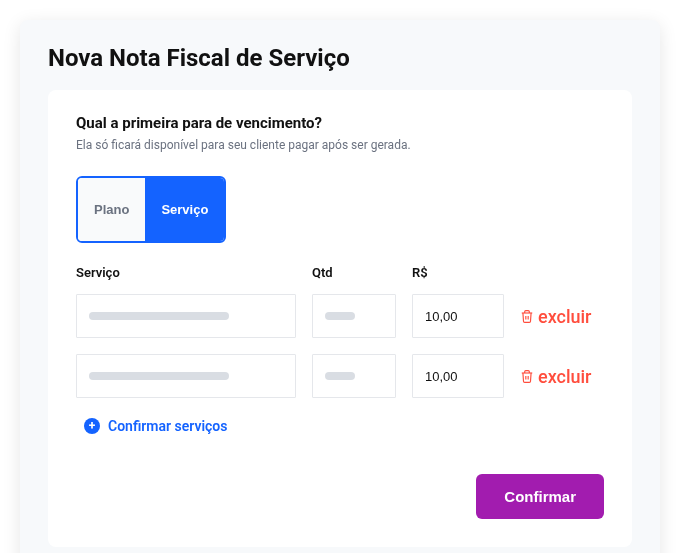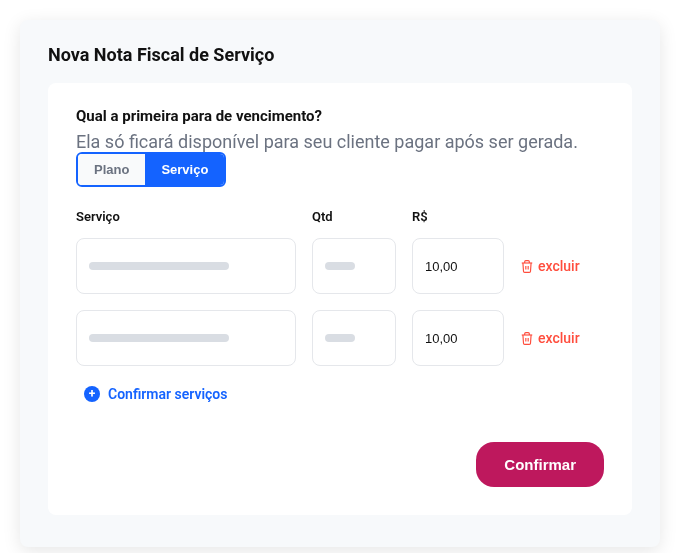--- a/index.html
+++ b/index.html
@@ -9,50 +9,50 @@
       padding: 20px;
     }
     .outer-card {
       background: #f7f9fb;
       border-radius: 8px;
       padding: 24px 28px 32px 28px;
       width: 640px;
       box-shadow: 0 4px 18px rgba(0,0,0,0.10);
     }
     .page-title {
-      font-size: 18px;
+      font-size: 24px;
       font-weight: 700;
       color: #111;
       margin-bottom: 18px;
     }
     .inner-card {
       background: #ffffff;
       border-radius: 8px;
       padding: 24px 28px 28px 28px;
     }
     .section-title {
       font-size: 15px;
       font-weight: 700;
       color: #111;
       margin-bottom: 6px;
     }
     .section-subtitle {
-      font-size: 18px;
+      font-size: 12px;
       color: #6b7280;
-      margin-bottom: 0;
+      margin-bottom: 24px;
     }
     .tabs {
       display: inline-flex;
       border: 2px solid #1463ff;
       border-radius: 6px;
       overflow: hidden;
       margin-bottom: 22px;
     }
     .tab {
-      padding: 8px 16px;
+      padding: 24px 16px;
       font-size: 13px;
       font-weight: 600;
       cursor: pointer;
       border: none;
       background: #fff;
     }
     .tab-inactive {
       color: #6b7280;
       background: #f9fafb;
     }
@@ -73,42 +73,42 @@
     .col-price { width: 92px; }
     .col-delete { width: 72px; }
     .row {
       display: flex;
       gap: 16px;
       margin-bottom: 16px;
       align-items: center;
     }
     .input {
       border: 1px solid #e5e7eb;
-      border-radius: 8px;
+      border-radius: 1px;
       padding: 10px 12px;
       font-size: 13px;
       color: #111;
-      height: 56px;
+      height: 44px;
     }
     .input-service { width: 220px; display: flex; align-items: center; }
     .input-qty { width: 84px; display: flex; align-items: center; }
     .input-price { width: 92px; }
     .skeleton {
       background: #d9dde3;
       height: 8px;
       border-radius: 4px;
     }
     .skeleton-long { width: 140px; }
     .skeleton-short { width: 30px; }
     .delete-link {
       display: flex;
       align-items: center;
       gap: 4px;
       color: #ff4d3d;
-      font-size: 14px;
+      font-size: 18px;
       font-weight: 500;
       cursor: pointer;
     }
     .trash-icon { width: 14px; height: 15px; }
     .add-link {
       display: inline-flex;
       align-items: center;
       gap: 8px;
       color: #1463ff;
       font-size: 14px;
@@ -128,24 +128,24 @@
       font-size: 12px;
       font-weight: 700;
       line-height: 1;
     }
     .footer {
       display: flex;
       justify-content: flex-end;
       margin-top: 40px;
     }
     .confirm-btn {
-      background: #be185d;
+      background: #a21caf;
       color: #fff;
       border: none;
-      border-radius: 18px;
+      border-radius: 6px;
       padding: 14px 28px;
       font-size: 15px;
       font-weight: 600;
       cursor: pointer;
     }
   </style>
 </head>
 <body>
 
 <div class="outer-card">

